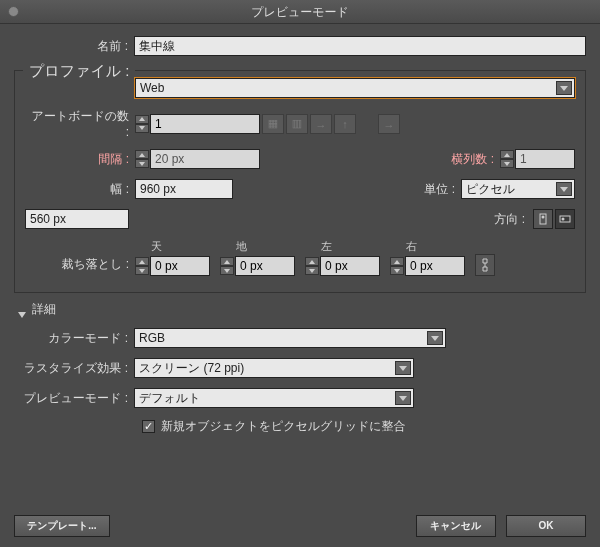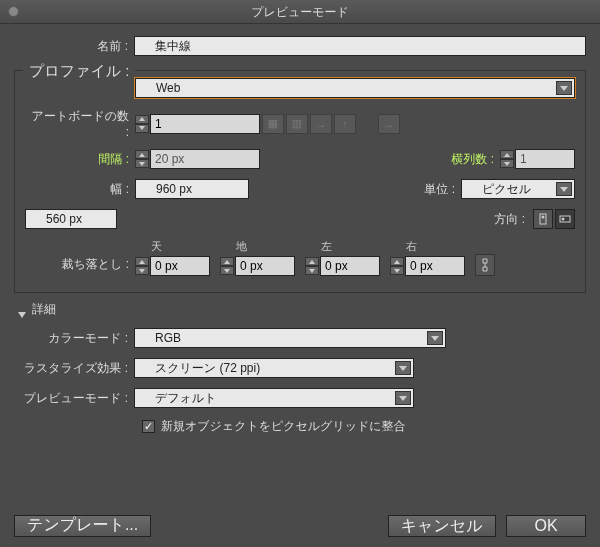--- a/index.html
+++ b/index.html
@@ -2,22 +2,22 @@
 <html><head>
 <meta charset="utf-8">
 <style>
 * { box-sizing: border-box; margin: 0; padding: 0; font-family: "Hiragino Kaku Gothic Pro", "Meiryo", sans-serif; }
 body { background: #4a4a4a; width: 600px; height: 547px; overflow: hidden; position: relative; }
 .titlebar { height: 24px; background: linear-gradient(#5a5a5a,#4a4a4a); text-align: center; color: #ddd; font-size: 12px; line-height: 24px; border-bottom:1px solid #333; }
 .titlebar .trafficlight { position:absolute; left:8px; top:6px; width:11px; height:11px; border-radius:50%; background:#888; border:1px solid #555; }
 .form { padding: 12px 14px 8px 14px; color:#ddd; font-size:12px; }
 .row { display:flex; align-items:center; margin-bottom:10px; }
 .label { width:120px; text-align:right; padding-right:6px; color:#ddd; }
-.label.disabled { color:#bef264; }
-input.text, .select { background:#e8e8e8; border:1px solid #222; color:#222; height:20px; padding:1px 20px; font-size:12px; }
+.label.disabled { color:#fca5a5; }
+input.text, .select { background:#e8e8e8; border:1px solid #222; color:#222; height:20px; padding:1px 4px; font-size:12px; }
 input.text.dark, .stepper input { background:#d8d8d8; }
 .select { position:relative; display:flex; align-items:center; padding-right:18px; }
 .select .arrow { position:absolute; right:2px; top:2px; width:16px; height:14px; background:#666; border:1px solid #333; display:flex; align-items:center; justify-content:center; }
 .select .arrow::after { content:""; border-left:4px solid transparent; border-right:4px solid transparent; border-top:5px solid #ccc; }
 .select.highlight { outline:1px solid #d08020; }
 .stepper { display:flex; align-items:center; }
 .stepper .btns { display:flex; flex-direction:column; margin-right:1px; }
 .stepper .btns span { width:14px; height:9px; background:#666; border:1px solid #333; display:flex; align-items:center; justify-content:center; }
 .stepper .btns span::after { content:""; width:0; height:0; border-left:3px solid transparent; border-right:3px solid transparent; }
 .stepper .btns .up::after { border-bottom:4px solid #ccc; }
@@ -30,21 +30,21 @@
 .group-title { position:absolute; top:-8px; left:8px; background:#4a4a4a; padding:0 6px; font-size:15px; }
 .bleed-row { display:flex; align-items:flex-end; }
 .bleed-row .col { display:flex; flex-direction:column; margin-right:10px; }
 .bleed-row .col .hdr { color:#ccc; font-size:11px; margin-bottom:2px; padding-left:16px; }
 .linkbtn { width:20px; height:22px; background:#555; border:1px solid #333; display:flex; align-items:center; justify-content:center; }
 .disclosure { display:flex; align-items:flex-end; margin:8px 0 10px 4px; cursor:default; }
 .disclosure .tri { width:0; height:0; border-left:4px solid transparent; border-right:4px solid transparent; border-top:6px solid #ccc; margin-right:6px; }
 .checkbox-row { display:flex; align-items:center; margin-left:128px; margin-top:4px; }
 .checkbox { width:13px; height:13px; background:#666; border:1px solid #222; margin-right:6px; display:flex; align-items:center; justify-content:center; color:#fff; font-size:11px; line-height:1; }
 .footer { position:absolute; bottom:10px; left:14px; right:14px; display:flex; justify-content:space-between; }
-.btn { min-width:80px; height:22px; background:linear-gradient(#6a6a6a,#555); border:1px solid #222; color:#eee; font-size:16px; display:inline-flex; align-items:center; justify-content:center; padding:0 12px; }
+.btn { min-width:80px; height:22px; background:linear-gradient(#6a6a6a,#555); border:1px solid #222; color:#eee; font-size:10px; display:inline-flex; align-items:center; justify-content:center; padding:0 12px;font-weight:bold; }
 .orient { width:20px; height:20px; background:#555; border:1px solid #222; display:inline-flex; align-items:center; justify-content:center; margin-left:2px; }
 .orient svg { width:12px; height:12px; }
 .orient.active { background:#3a3a3a; }
 .small-stepper input { width:60px; }
 </style>
 </head>
 <body>
 
 <div class="titlebar">
   <span class="trafficlight"></span>
@@ -102,31 +102,31 @@
             <span class="up"></span>
             <span class="dn"></span>
           </div>
         <input class="disabled" disabled="" value="1" style="">
       </div>
     </div>
 
 
     <div class="row">
       <div class="label" style="width:110px"><span>幅</span> :</div>
-      <input class="text" style="width: 114px;" value="960 px">
+      <input class="text" style="width: 98px;" value="960 px">
       <div style="flex:1"></div>
       <div class="label" style="width:auto"><span>単位</span> :</div>
       <div class="select" style="width:114px">
         <span>ピクセル</span>
           <span class="arrow"></span>
       </div>
     </div>
 
     <div class="row">
-      <input class="text" style="width: 92px;" value="560 px">
+      <input class="text" style="width: 104px;" value="560 px">
       <div style="flex:1"></div>
       <div class="label" style="width:auto"><span>方向</span> :</div>
       <span class="orient">
         <svg viewBox="0 0 12 12">
             <rect x="3" y="1" width="6" height="10" fill="none" stroke="#ccc"></rect>
             <circle cx="6" cy="4" r="1.5" fill="#ccc"></circle>
           </svg>
       </span>
       <span class="orient active">
         <svg viewBox="0 0 12 12">

